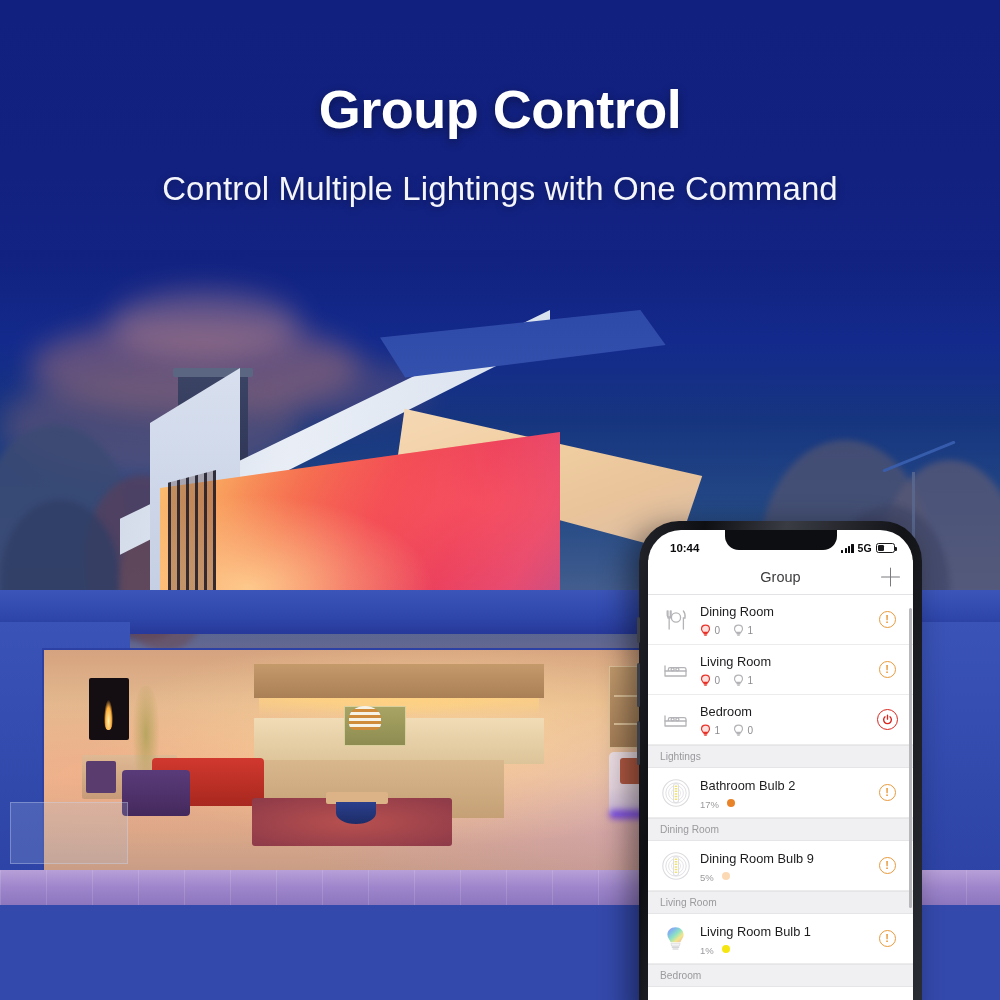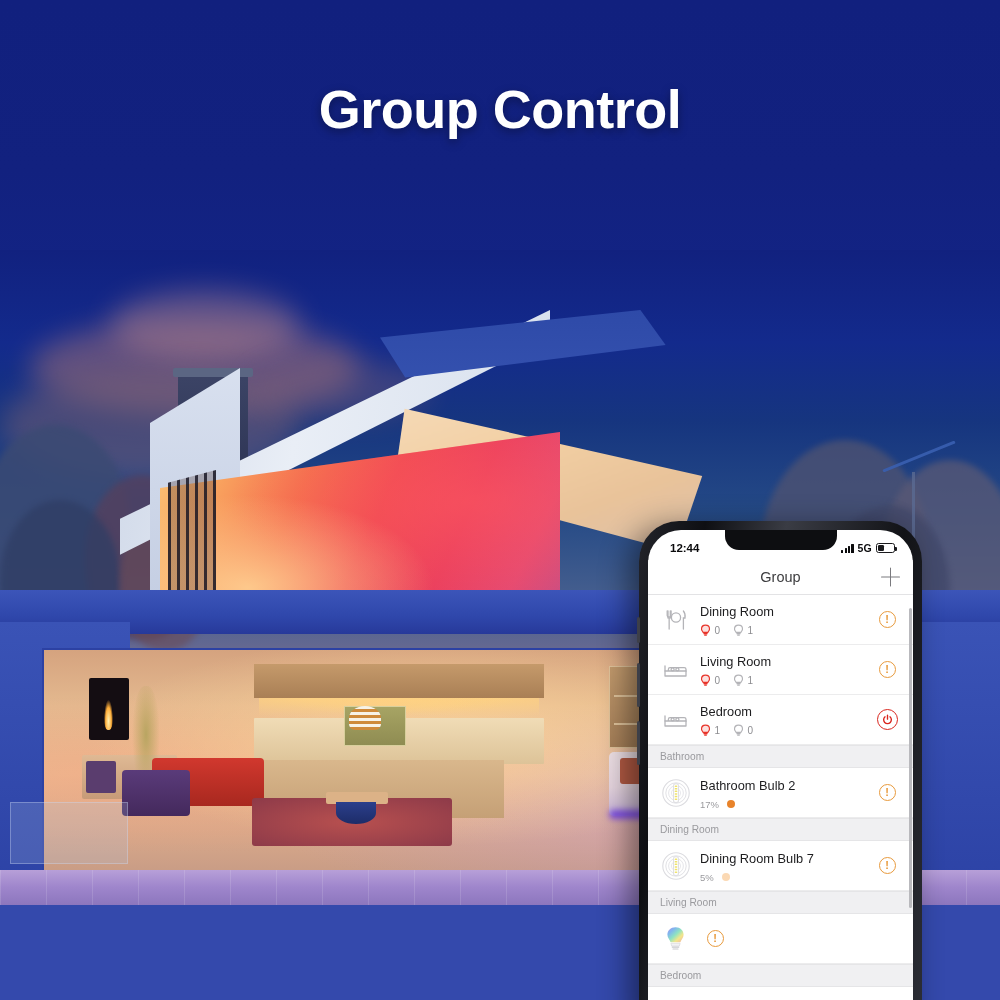--- a/index.html
+++ b/index.html
@@ -392,21 +392,21 @@
     font-size: 11px; font-weight: 700; color:#e89a3c; line-height:1;
   }
   .pwr {
     width: 21px; height: 21px; border-radius: 50%; border: 1.6px solid #d9251d;
     display:flex; align-items:center; justify-content:center;
   }
   .dot {
     width: 8px; height: 8px; border-radius: 50%; display:inline-block;
   }
   .pct { font-size: 9.5px; color: #9a9a9e; }
-  .bulb-meta { display:flex; align-items:center; gap: 8px; margin-top: 5px; }
+  .bulb-meta { display:flex; align-items:flex-start; gap: 8px; margin-top: 5px; }
 
   .scrollbar {
     position: absolute; right: 1.5px; top: 78px; width: 2.5px; height: 300px;
     background: #b9b9bd; border-radius: 2px; z-index: 4;
   }
 </style>
 </head>
 <body>
 
 <div class="stage">
@@ -491,32 +491,33 @@
       </div>
     <div class="deck2"></div>
 
   </div>
 
   <div class="bg-bottom-band"></div>
 </div>
 
 <div class="headings">
   <div class="h-title">Group Control</div>
+  <div class="h-sub">Control Multiple Lightings with One Command</div>
 </div>
 
 <div class="phone">
   <div class="side-btn sb1"></div>
   <div class="side-btn sb2"></div>
   <div class="side-btn sb3"></div>
 
   <div class="phone-inner">
     <div class="notch"></div>
 
     <div class="statusbar">
-      <span>12:44</span>
+      <span>10:44</span>
       <span class="status-right">
         <span class="bars">
             <i></i>
             <i></i>
             <i></i>
             <i></i>
           </span>
         <span class="net">5G</span>
         <span class="batt">
             <span></span>
@@ -631,21 +632,21 @@
         <span class="act">
           <span class="pwr">
             <svg width="11" height="11" viewBox="0 0 12 12" fill="none" stroke="#d9251d" stroke-width="1.5" stroke-linecap="round">
               <path d="M3.3 3.1 A4.2 4.2 0 1 0 8.7 3.1"></path>
               <path d="M6 1.2 L6 5.6"></path>
             </svg>
           </span>
         </span>
       </div>
 
-      <div class="sec-header">Bathroom</div>
+      <div class="sec-header">Lightings</div>
       <div class="row">
         <span class="row-ico">
           <svg width="30" height="30" viewBox="0 0 30 30" fill="none">
             <circle cx="15" cy="15" r="13.2" stroke="#dcdce0" stroke-width="1.1"></circle>
             <circle cx="15" cy="15" r="10.2" stroke="#e2e2e6" stroke-width="1"></circle>
             <circle cx="15" cy="15" r="7.4" stroke="#e6e6ea" stroke-width="1"></circle>
             <circle cx="15" cy="15" r="4.6" stroke="#eaeaee" stroke-width="1"></circle>
             <rect x="12.6" y="5.8" width="4.8" height="18.6" rx="1.4" fill="#fff" stroke="#dcdce0" stroke-width="1"></rect>
             <g fill="#efe36a">
               <rect x="13.7" y="7.4" width="2.6" height="1.5" rx=".6"></rect>
@@ -682,21 +683,21 @@
               <rect x="13.7" y="7.4" width="2.6" height="1.5" rx=".6"></rect>
               <rect x="13.7" y="10" width="2.6" height="1.5" rx=".6"></rect>
               <rect x="13.7" y="12.6" width="2.6" height="1.5" rx=".6"></rect>
               <rect x="13.7" y="15.2" width="2.6" height="1.5" rx=".6"></rect>
               <rect x="13.7" y="17.8" width="2.6" height="1.5" rx=".6"></rect>
               <rect x="13.7" y="20.4" width="2.6" height="1.5" rx=".6"></rect>
             </g>
           </svg>
         </span>
         <span class="row-body">
-          <span class="row-title">Dining Room Bulb 7</span>
+          <span class="row-title">Dining Room Bulb 9</span>
           <span class="bulb-meta">
             <span class="pct">5%</span>
             <span class="dot" style="background:#fbd9b4"></span>
           </span>
         </span>
         <span class="act">
           <span class="warn">!</span>
         </span>
       </div>
 
@@ -711,20 +712,27 @@
                 <stop offset="50%" stop-color="#8fe3c2"></stop>
                 <stop offset="72%" stop-color="#f2e68a"></stop>
                 <stop offset="100%" stop-color="#f3b0a8"></stop>
               </linearGradient>
             </defs>
             <path d="M14.5 3.2 C9.6 3.2 6.4 6.6 6.4 10.6 C6.4 13.7 8.6 15.6 9.6 18.2 L19.4 18.2 C20.4 15.6 22.6 13.7 22.6 10.6 C22.6 6.6 19.4 3.2 14.5 3.2 Z" fill="url(#bulbGrad)"></path>
             <path d="M9.9 19.3 L19.1 19.3 L18.4 22 L10.6 22 Z" fill="#f2f2f4" stroke="#dcdce0" stroke-width=".8"></path>
             <path d="M11.2 23.1 L17.8 23.1 M12 25 L17 25" stroke="#c9c9cd" stroke-width="1.1" stroke-linecap="round"></path>
           </svg>
         </span>
+        <span class="row-body">
+          <span class="row-title">Living Room Bulb 1</span>
+          <span class="bulb-meta">
+            <span class="pct">1%</span>
+            <span class="dot" style="background:#f5e611"></span>
+          </span>
+        </span>
         <span class="act">
           <span class="warn">!</span>
         </span>
       </div>
 
       <div class="sec-header">Bedroom</div>
 
     </div>
   </div>
 </div>

